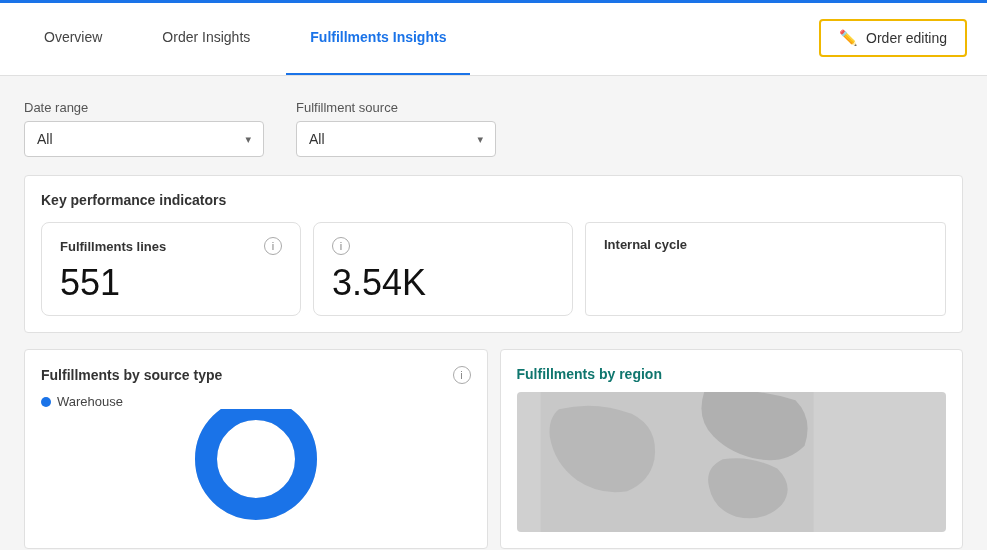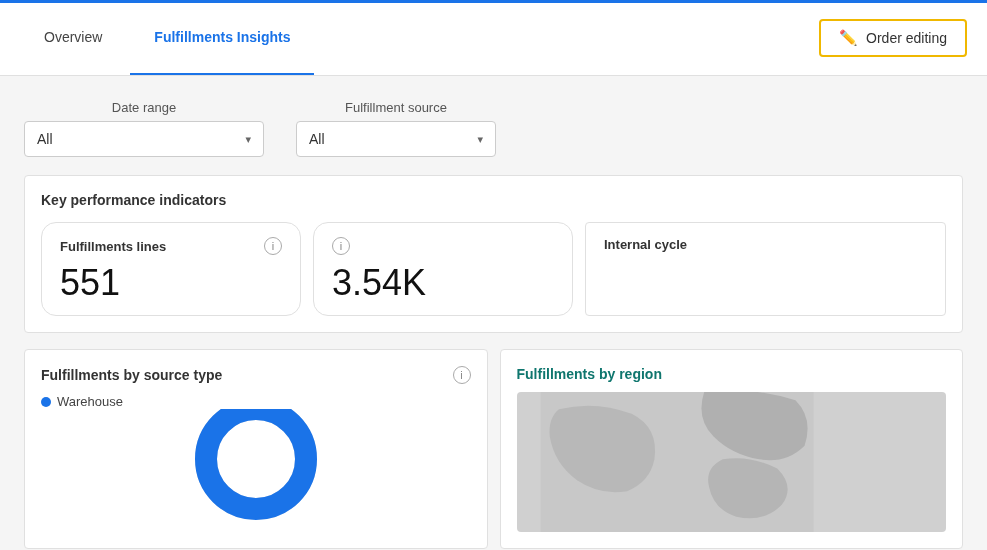--- a/index.html
+++ b/index.html
@@ -27,21 +27,21 @@
       top: 0; left: 0; right: 0;
       height: 3px;
       background: #1a73e8;
     }
 
     .nav-tabs {
       display: flex;
       align-items: center;
       height: 100%;
       flex: 1;
-      gap: 4px;
+      gap: 12px;
     }
 
     .nav-tab {
       display: flex;
       align-items: center;
       justify-content: center;
       height: 100%;
       padding: 0 24px;
       font-size: 14px;
       color: #444;
@@ -85,21 +85,20 @@
     .filters-row {
       display: flex;
       gap: 32px;
       margin-bottom: 18px;
     }
 
     .filter-group {
       display: flex;
       flex-direction: column;
       gap: 6px;
-      align-items: center;
     }
 
     .filter-label {
       font-size: 13px;
       color: #555;
     }
 
     .filter-select {
       display: flex;
       align-items: center;
@@ -139,21 +138,21 @@
     }
 
     .kpi-cards {
       display: flex;
       gap: 12px;
     }
 
     .kpi-card {
       background: #fff;
       border: 1px solid #e0e0e0;
-      border-radius: 15px;
+      border-radius: 8px;
       padding: 14px 18px;
       flex: 1;
       max-width: 260px;
     }
 
     .kpi-card-header {
       display: flex;
       align-items: center;
       justify-content: space-between;
       margin-bottom: 10px;
@@ -292,20 +291,23 @@
       height: 130%;
     }
   </style>
 </head>
 <body>
 
 <div class="top-bar">
   <nav class="nav-tabs">
     <div class="nav-tab">
       <span>Overview</span>
+    </div>
+    <div class="nav-tab">
+      <span>Order Insights</span>
     </div>
     <div class="nav-tab active">
       <span>Fulfillments Insights</span>
     </div>
   </nav>
 
   <button class="resume-btn">
     <span class="pencil-icon">✏️</span>
     <span>Order editing</span>
   </button>

